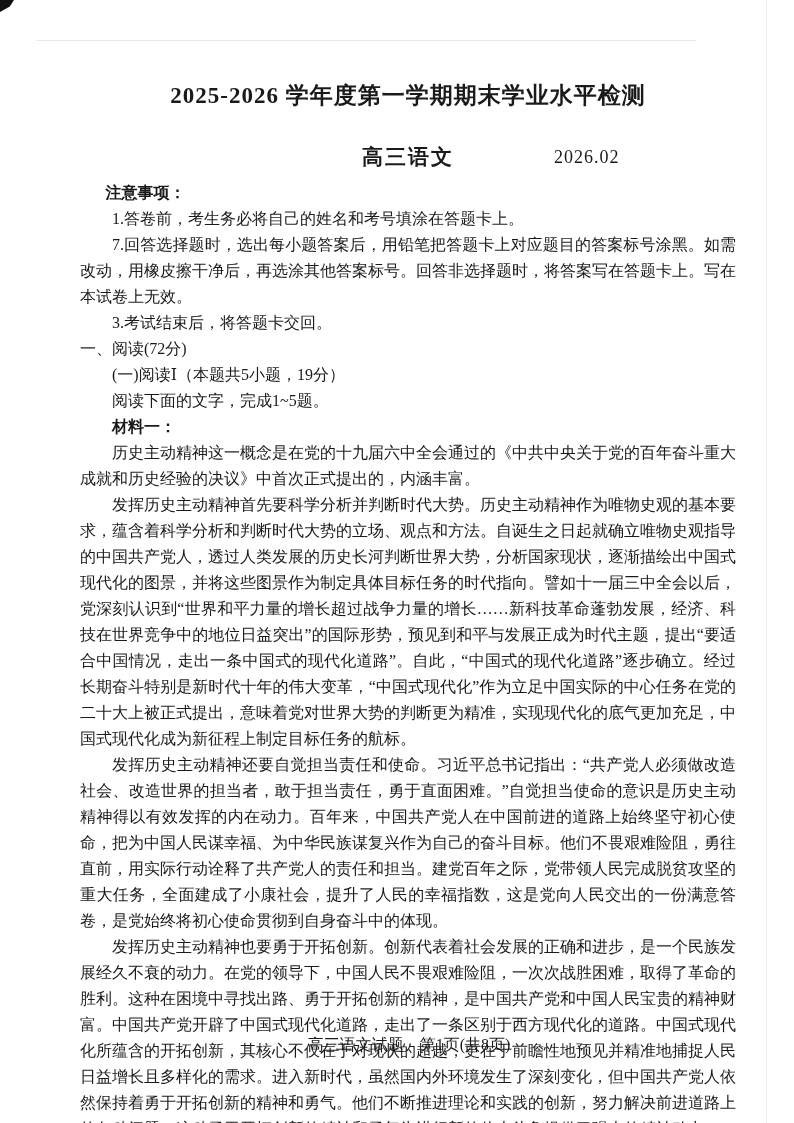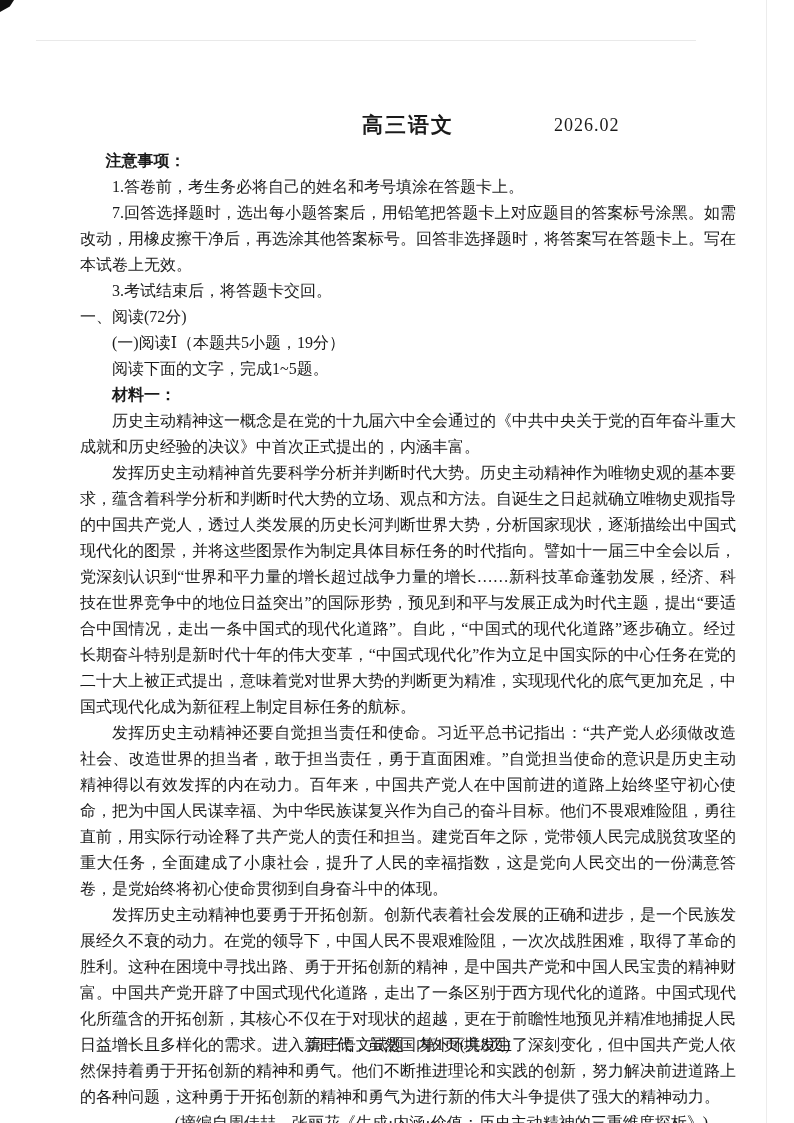--- a/index.html
+++ b/index.html
@@ -101,20 +101,21 @@
 <body>
 
 <div class="page">
 
   <div class="corner-mark"></div>
   <div class="top-faint-line"></div>
   <div class="right-faint-line"></div>
 
   <div class="content">
 
+    <h1 class="title">2025-2026 学年度第一学期期末学业水平检测</h1>
 
     <div class="subject-row">
       <span class="subject">高三语文</span>
       <span class="exam-date">2026.02</span>
     </div>
 
     <div class="bodytext">
 
       <section class="notice">
         <p class="bold indent1">注意事项：</p>

